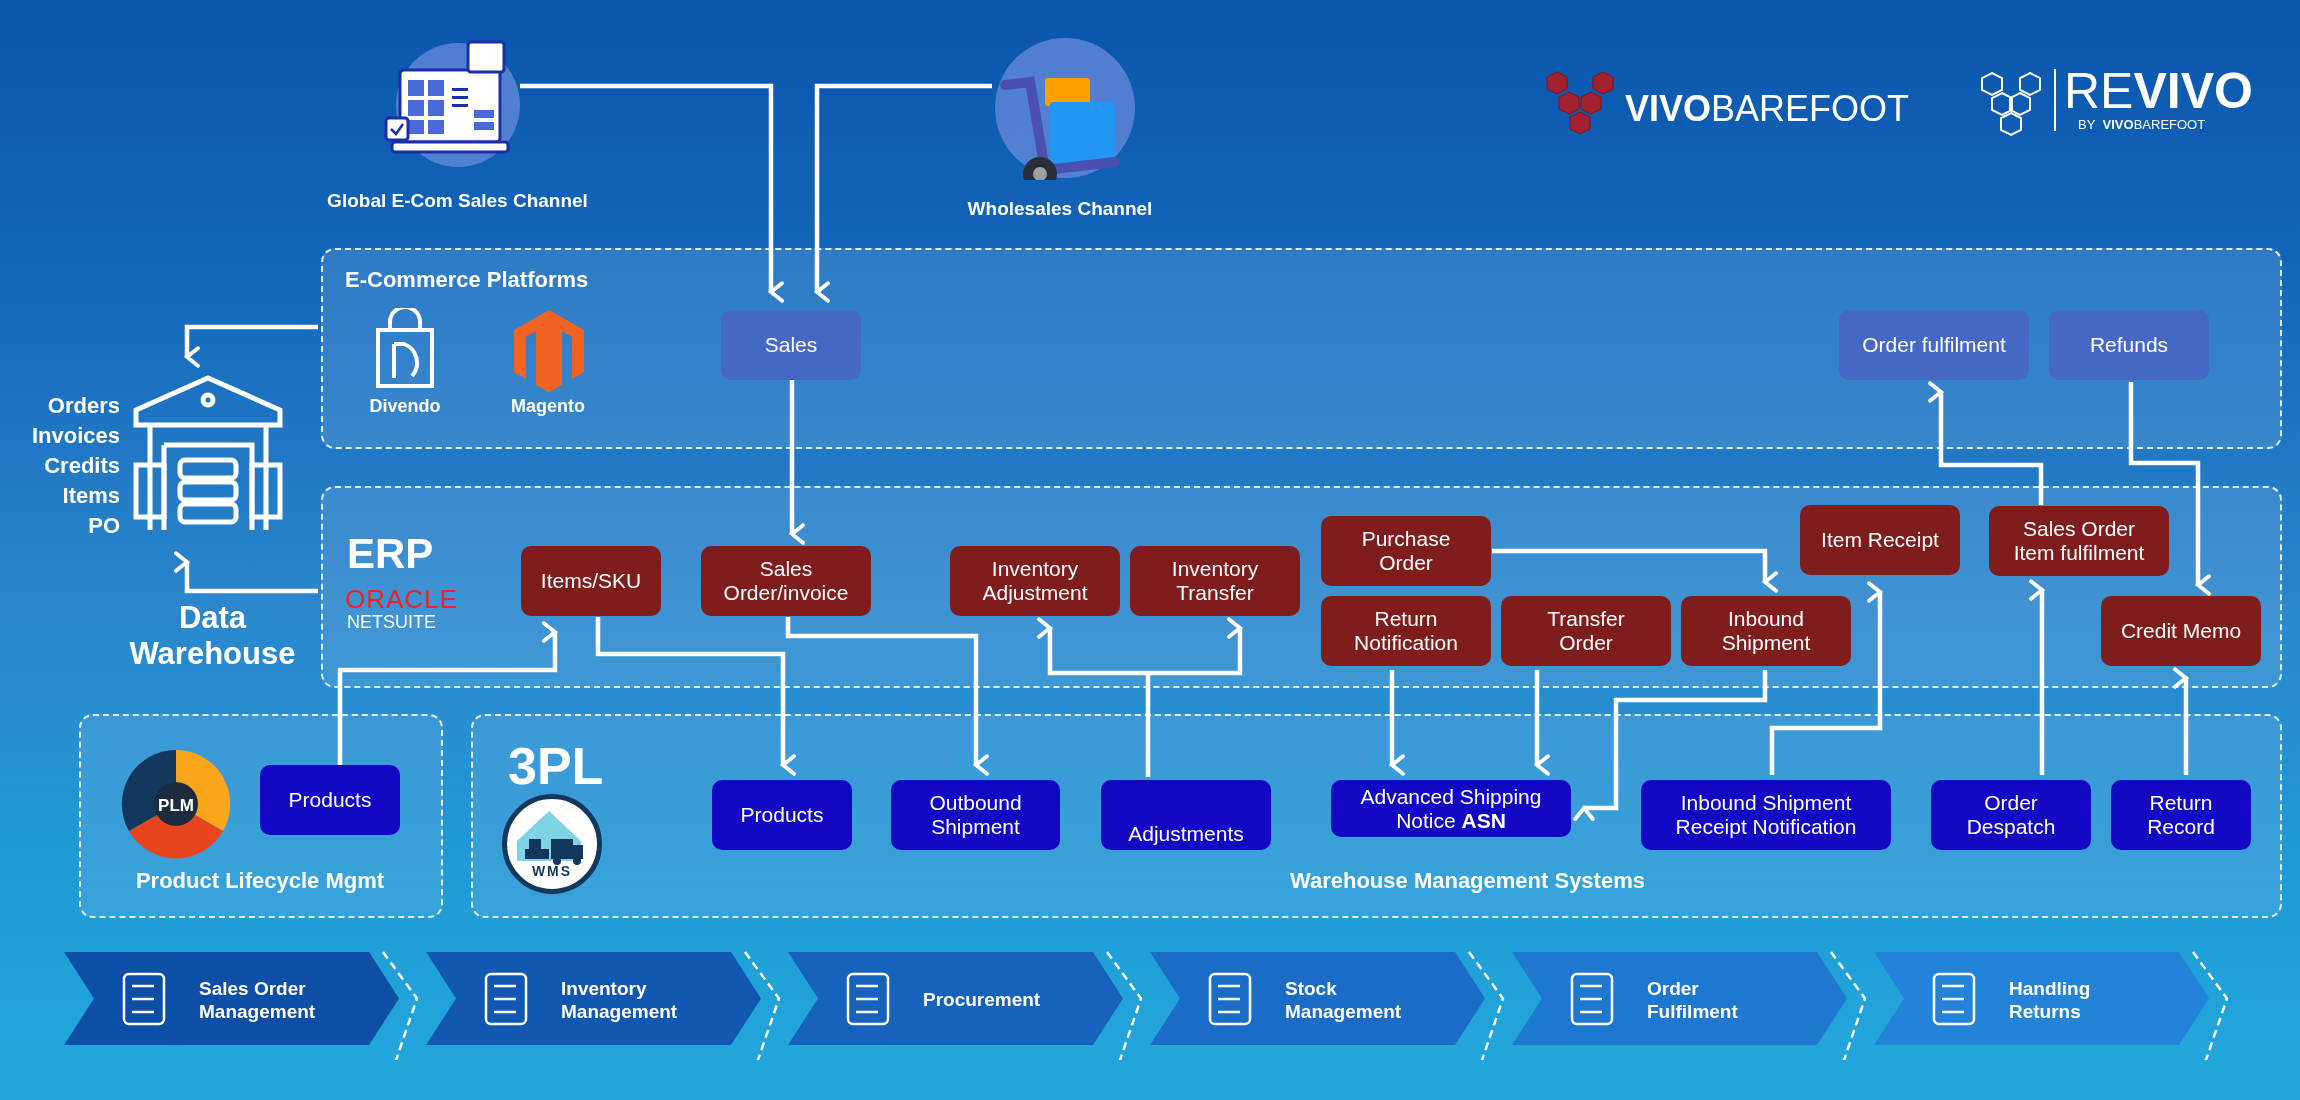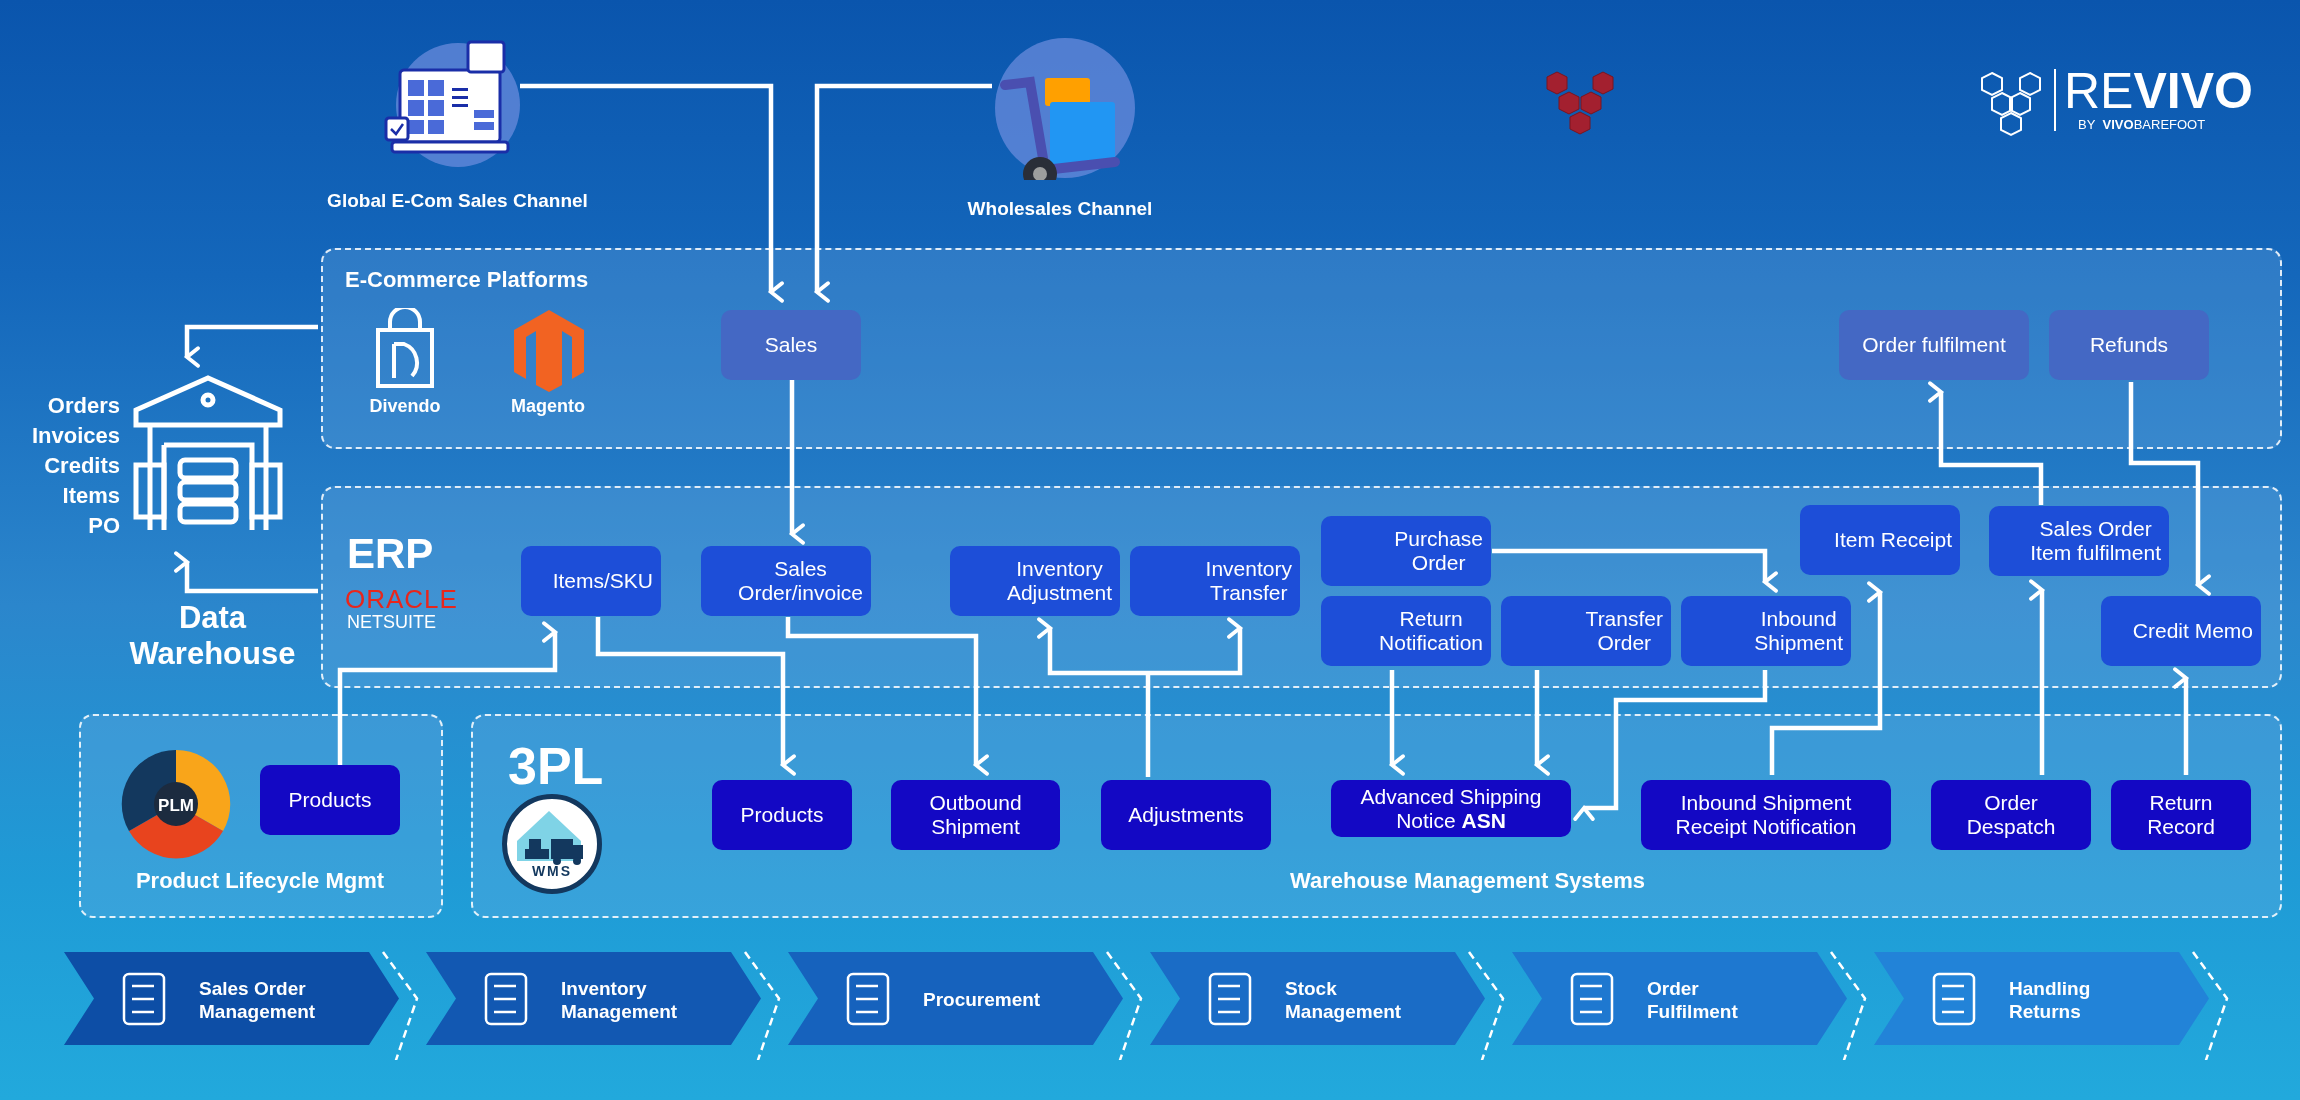--- a/index.html
+++ b/index.html
@@ -14,21 +14,21 @@
     position: absolute; border: 2px dashed rgba(255,255,255,0.85);
     border-radius: 14px; background: rgba(120,180,230,0.28);
   }
   .zone-title { position: absolute; font-weight: bold; color: #fff; }
   .node {
     position: absolute; display: flex; align-items: center; justify-content: center;
     text-align: center; border-radius: 10px; color: #fff; font-size: 21px; line-height: 1.12;
     box-sizing: border-box; padding: 4px 8px;
   }
   .node.ecom { background: #4468c4; }
-  .node.erp { background: #1d4ed8; justify-content: flex-end; }
+  .node.erp { background: #7f1d1d; }
   .node.tpl { background: #1308c4; }
   .node span b { font-weight: bold; }
   svg.lines { position: absolute; left: 0; top: 0; pointer-events: none; }
   .channel-label { position: absolute; font-size: 19px; font-weight: bold; text-align: center; }
   .dw-list { position: absolute; text-align: right; font-weight: bold; font-size: 22px; line-height: 30px; }
   .logo-text { position: absolute; color: #fff; }
 </style>
 </head>
 <body>
 
@@ -122,20 +122,23 @@
 <div class="abs" style="left:1545px;top:70px;width:370px;height:75px;">
   <svg width="76" height="75" class="abs" style="left:0;top:0;">
     <g fill="#a3202f" stroke="#7a1520" stroke-width="1">
       <polygon points="12,2 22,7 22,19 12,24 2,19 2,7"></polygon>
       <polygon points="58,2 68,7 68,19 58,24 48,19 48,7"></polygon>
       <polygon points="24,22 34,27 34,39 24,44 14,39 14,27"></polygon>
       <polygon points="46,22 56,27 56,39 46,44 36,39 36,27"></polygon>
       <polygon points="35,42 45,47 45,59 35,64 25,59 25,47"></polygon>
     </g>
   </svg>
+  <div class="logo-text" style="left:80px;top:18px;font-size:36px;white-space:nowrap;">
+    <b>VIVO</b><span>BAREFOOT</span>
+  </div>
 </div>
 
 <div class="abs" style="left:1980px;top:65px;width:300px;height:80px;">
   <svg width="66" height="66" class="abs" style="left:0;top:6px;">
     <g fill="none" stroke="#fff" stroke-width="2">
       <polygon points="12,2 22,7 22,19 12,24 2,19 2,7"></polygon>
       <polygon points="50,2 60,7 60,19 50,24 40,19 40,7"></polygon>
       <polygon points="22,22 32,27 32,39 22,44 12,39 12,27"></polygon>
       <polygon points="40,22 50,27 50,39 40,44 30,39 30,27"></polygon>
       <polygon points="31,42 41,47 41,59 31,64 21,59 21,47"></polygon>
@@ -265,21 +268,21 @@
   </svg>
   <div style="position:absolute;left:0;width:90px;top:64px;text-align:center;color:#13385e;font-weight:bold;font-size:14px;letter-spacing:2px;">WMS</div>
 </div>
 
 <div class="node tpl" style="left:712px;top:780px;width:140px;height:70px;">
   <span>Products</span>
 </div>
 <div class="node tpl" style="left:891px;top:780px;width:169px;height:70px;">
   <span><span>Outbound</span><br><span>Shipment</span></span>
 </div>
-<div class="node tpl" style="left:1101px;top:780px;width:170px;height:70px;">
+<div class="node tpl" style="left:1101px;top:780px;width:170px;height:70px;align-items:flex-end;">
   <span>Adjustments</span>
 </div>
 <div class="node tpl" style="left:1331px;top:780px;width:240px;height:57px;">
   <span><span>Advanced Shipping</span><br><span>Notice </span><b>ASN</b></span>
 </div>
 <div class="node tpl" style="left:1641px;top:780px;width:250px;height:70px;">
   <span><span>Inbound Shipment</span><br><span>Receipt Notification</span></span>
 </div>
 <div class="node tpl" style="left:1931px;top:780px;width:160px;height:70px;">
   <span><span>Order</span><br><span>Despatch</span></span>

